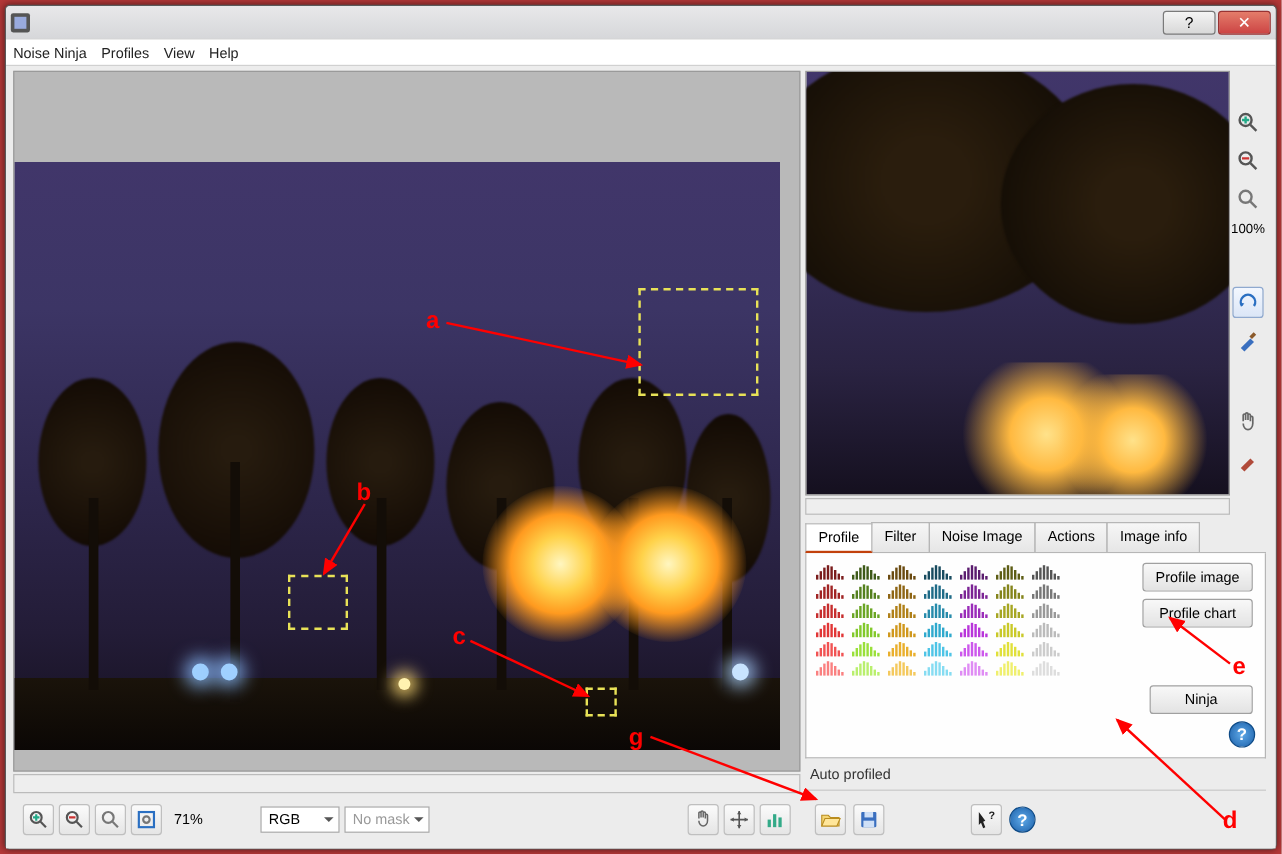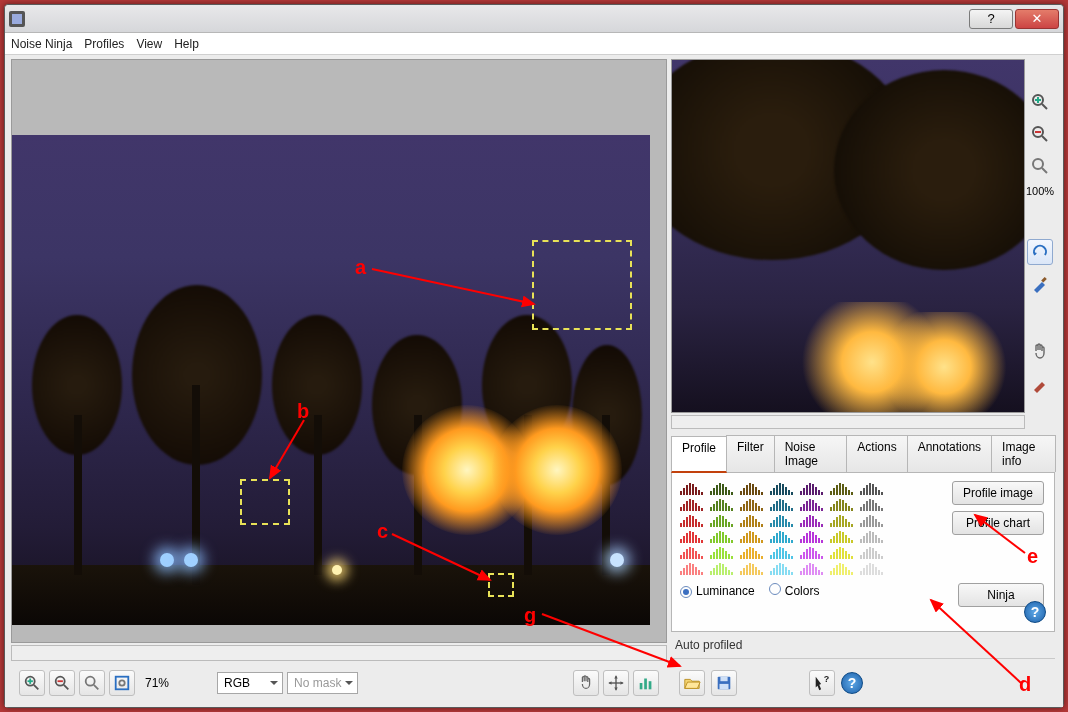--- a/index.html
+++ b/index.html
@@ -297,21 +297,20 @@
         <div style="position:absolute;right:10px;bottom:-10px;width:140px;height:110px;background:radial-gradient(circle,#ffe28a 0%,#ffb940 30%,rgba(255,140,0,0) 70%);"></div>
       </div>
       <div class="preview-scroll"></div>
 
       <div class="panel">
         <div class="tabs">
           <div class="tab active">Profile</div>
           <div class="tab">Filter</div>
           <div class="tab">Noise Image</div>
           <div class="tab">Actions</div>
-          <div class="tab">Annotations</div>
           <div class="tab">Image info</div>
         </div>
         <div class="tab-body">
           <div class="profile-grid" id="profile-grid">
               <div class="pcell">
                 <i style="height: 4px; background: rgb(122, 28, 28);"></i>
                 <i style="height: 7px; background: rgb(122, 28, 28);"></i>
                 <i style="height: 10px; background: rgb(122, 28, 28);"></i>
                 <i style="height: 12px; background: rgb(122, 28, 28);"></i>
                 <i style="height: 11px; background: rgb(122, 28, 28);"></i>
@@ -723,24 +722,20 @@
                 <i style="height: 4px; background: rgb(221, 221, 221);"></i>
                 <i style="height: 7px; background: rgb(221, 221, 221);"></i>
                 <i style="height: 10px; background: rgb(221, 221, 221);"></i>
                 <i style="height: 12px; background: rgb(221, 221, 221);"></i>
                 <i style="height: 11px; background: rgb(221, 221, 221);"></i>
                 <i style="height: 8px; background: rgb(221, 221, 221);"></i>
                 <i style="height: 5px; background: rgb(221, 221, 221);"></i>
                 <i style="height: 3px; background: rgb(221, 221, 221);"></i>
               </div>
             </div>
-          <div class="radio-row">
-            <label><span class="radio checked"></span><span>Luminance</span></label>
-            <label><span class="radio"></span><span>Colors</span></label>
-          </div>
           <div class="pbtn-col">
             <div class="btn">Profile image</div>
             <div class="btn">Profile chart</div>
           </div>
           <div class="btn reset-btn">Ninja</div>
           <div class="help-round help-pos">?</div>
         </div>
         <div class="status">Auto profiled</div>
         <div class="hr"></div>
 

